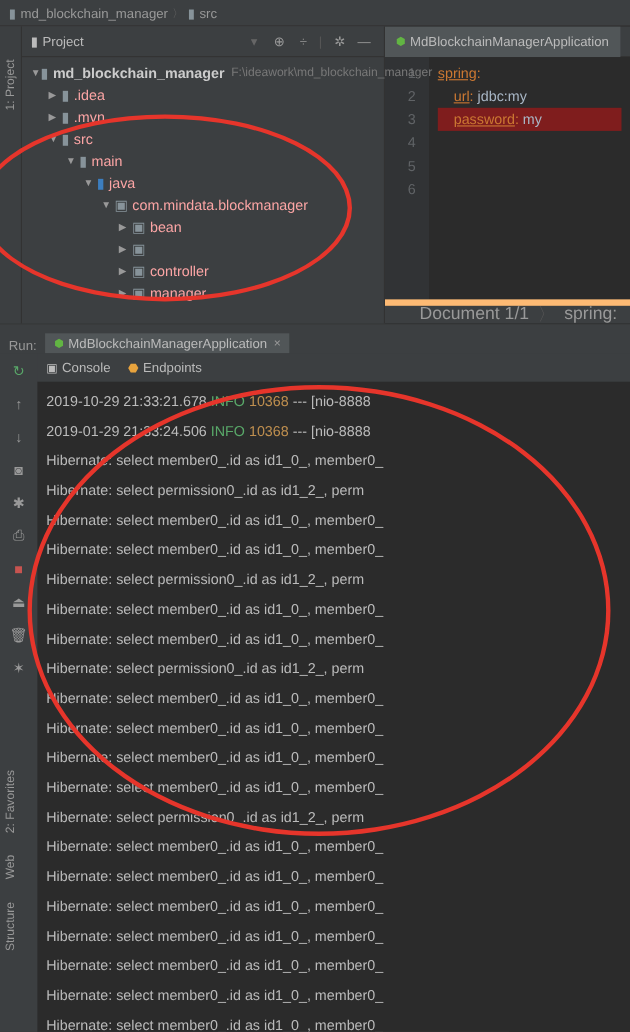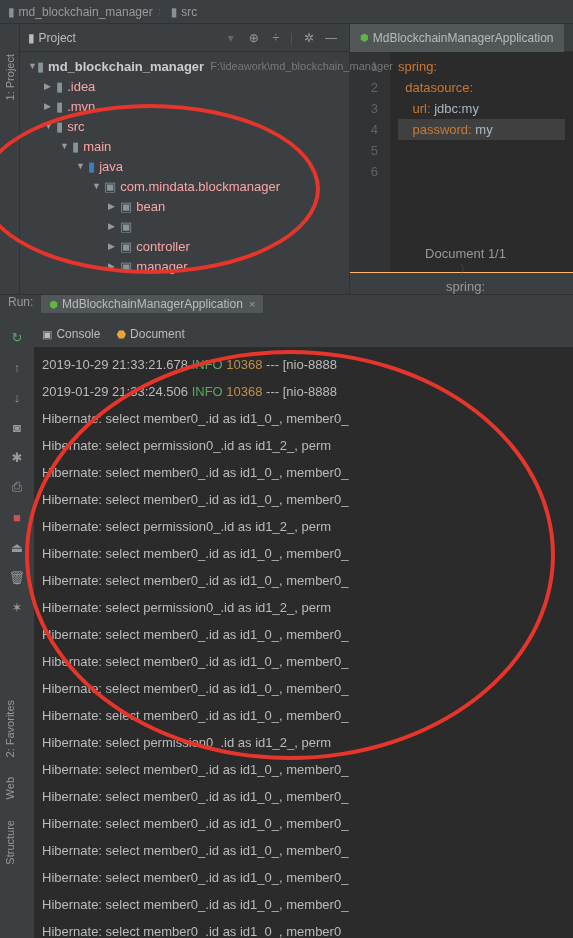--- a/index.html
+++ b/index.html
@@ -30,28 +30,28 @@
 .indent-5 { padding-left:88px; }
 .editor-panel { flex:1; background:#2b2b2b; overflow:hidden; }
 .editor-tabs { height:28px; background:#3c3f41; display:flex; align-items:center; border-bottom:1px solid #323232; }
 .editor-tab { height:28px; display:flex; align-items:center; padding:0 10px; background:#515658; color:#bbb; font-size:12px; }
 .editor-tab .tab-icon { color:#62b543; margin-right:4px; font-size:10px; }
 .editor-body { display:flex; height:calc(100% - 28px - 22px); font-family:"Consolas","Monaco",monospace; font-size:13px; }
 .gutter { width:40px; background:#313335; color:#606366; text-align:right; padding-right:12px; padding-top:4px; }
 .gutter div { height:21px; line-height:21px; }
 .code { flex:1; background:#2b2b2b; padding:4px 8px; overflow:hidden; }
 .code-line { height:21px; line-height:21px; white-space:nowrap; }
-.code-line.hl { background:#404040; }
-.yaml-key { color:#cc7832; }
+.code-line.hl { background:#7f1d1d; }
+.yaml-key { color:#cc7832;text-decoration:underline; }
 .yaml-colon { color:#cc7832; }
 .yaml-val { color:#a9b7c6; }
-.editor-status { height:22px; background:#3c3f41; display:flex; align-items:center; justify-content:flex-end; padding:0 12px; color:#999; font-size:13px; border-top:1px solid #fdba74;flex-direction:column; }
+.editor-status { height:22px; background:#3c3f41; display:flex; align-items:center; justify-content:flex-end; padding:0 12px; color:#999; font-size:16px; border-top:6px solid #fdba74; }
 .editor-status span { margin-left:8px; }
 .run-panel { border-top:1px solid #323232; }
-.run-header { height:26px; background:#3c3f41; display:flex; align-items:flex-start; padding:0 8px; }
+.run-header { height:26px; background:#3c3f41; display:flex; align-items:flex-end; padding:0 8px; }
 .run-header .label { color:#999; margin-right:8px; }
 .run-header .tab { background:#515658; padding:2px 8px; color:#bbb; display:flex; align-items:center; font-size:12px; }
 .run-header .tab .tab-icon { color:#62b543; margin-right:4px; font-size:10px; }
 .run-header .tab .close { margin-left:6px; color:#999; cursor:pointer; font-size:11px; }
 .run-body { display:flex; }
 .run-side { width:34px; background:#3c3f41; display:flex; flex-direction:column; align-items:center; padding-top:6px; gap:10px; }
 .run-side .tool { width:20px; height:20px; display:flex; align-items:center; justify-content:center; color:#999; cursor:pointer; font-size:13px; }
 .run-side .tool.green { color:#59a869; }
 .console-tabs { display:flex; align-items:center; padding-left:8px; height:26px; }
 .console-tabs .ctab { display:flex; align-items:center; margin-right:16px; color:#bbb; cursor:pointer; }
@@ -164,21 +164,20 @@
       <div class="gutter">
         <div>1</div>
           <div>2</div>
           <div>3</div>
           <div>4</div>
           <div>5</div>
           <div>6</div>
       </div>
       <div class="code">
         <div class="code-line"><span class="yaml-key">spring</span><span class="yaml-colon">:</span></div>
-        <div class="code-line">&nbsp;&nbsp;<span class="yaml-key">datasource</span><span class="yaml-colon">:</span></div>
         <div class="code-line">&nbsp;&nbsp;&nbsp;&nbsp;<span class="yaml-key">url</span><span class="yaml-colon">: </span><span class="yaml-val">jdbc:my</span></div>
         <div class="code-line hl">&nbsp;&nbsp;&nbsp;&nbsp;<span class="yaml-key">password</span><span class="yaml-colon">: </span><span class="yaml-val">my</span></div>
       </div>
     </div>
     <div class="editor-status">
       <span>Document 1/1</span>
       <span style="color:#555;">〉</span>
       <span>spring:</span>
     </div>
   </div>
@@ -207,21 +206,21 @@
       <div class="tool">✶</div>
     </div>
     <div style="flex:1;display:flex;flex-direction:column;">
       <div class="console-tabs">
         <div class="ctab">
           <span class="cicon">▣</span>
           <span>Console</span>
         </div>
         <div class="ctab">
           <span class="cicon" style="color:#e8a33d;">⬣</span>
-          <span>Document</span>
+          <span>Endpoints</span>
         </div>
       </div>
       <div class="console" id="console-out">
           <div class="console-line"><span class="ts">2019-10-29 21:33:21.678</span>  <span class="info">INFO</span> <span class="pid">10368</span> --- [nio-8888</div>
           <div class="console-line"><span class="ts">2019-01-29 21:33:24.506</span>  <span class="info">INFO</span> <span class="pid">10368</span> --- [nio-8888</div>
           <div class="console-line">Hibernate: select member0_.id as id1_0_, member0_</div>
           <div class="console-line">Hibernate: select permission0_.id as id1_2_, perm</div>
           <div class="console-line">Hibernate: select member0_.id as id1_0_, member0_</div>
           <div class="console-line">Hibernate: select member0_.id as id1_0_, member0_</div>
           <div class="console-line">Hibernate: select permission0_.id as id1_2_, perm</div>

